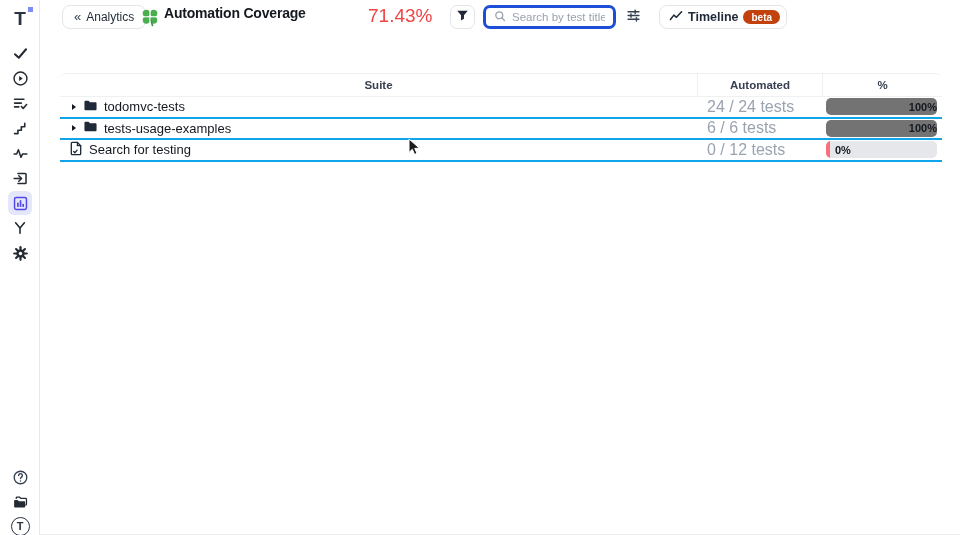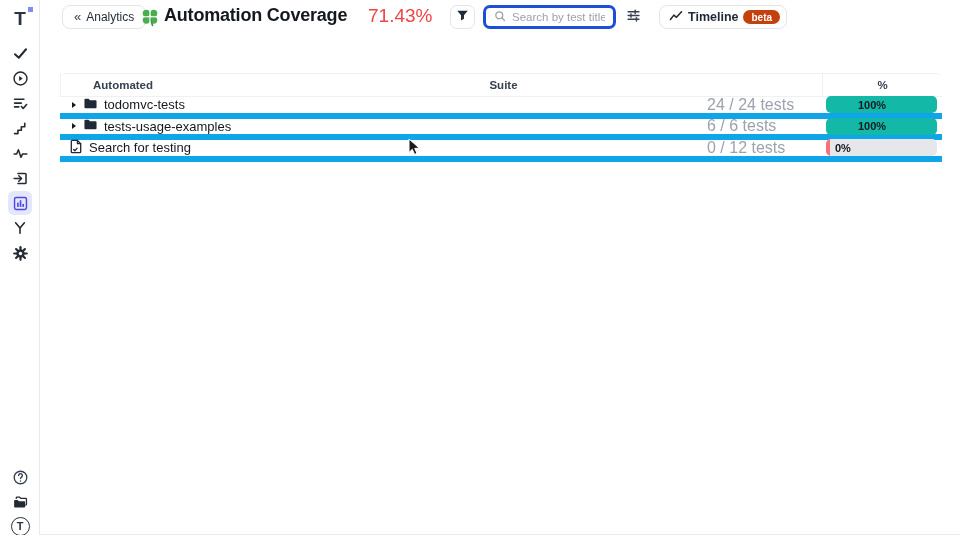--- a/index.html
+++ b/index.html
@@ -16,44 +16,44 @@
   .logo-t { font-weight:900; font-size:19px; color:#2a3340; line-height:1; position:relative; }
   .logo-dot { position:absolute; right:-1px; top:1px; width:5px; height:5px; background:#7c8df5; }
   .avatar-circle { width:19px; height:19px; border:1.6px solid #2a3340; border-radius:50%; display:flex; align-items:center; justify-content:center; font-size:11px; font-weight:900; color:#2a3340; }
 
   
   .header { position:absolute; left:41px; top:0; width:919px; height:36px; }
   .btn { display:inline-flex; align-items:center; gap:5px; border:1px solid #e2e5ea; background:#fff; border-radius:8px; color:#1f2937; cursor:pointer; }
   .back-btn { position:absolute; left:21px; top:5px; height:24px; padding:0 11px; font-size:12px; font-weight:500; }
   .chevrons { font-size:13px; color:#374151; margin-top:-1px; }
   .clover { position:absolute; left:99px; top:7px; width:20px; height:20px; }
-  .page-title { position:absolute; left:123px; top:5px; font-size:18px; font-weight:800; letter-spacing:-0.2px; color:#14181f; }
+  .page-title { position:absolute; left:123px; top:5px; font-size:14px; font-weight:800; letter-spacing:-0.2px; color:#14181f; }
   .page-pct { position:absolute; left:327px; top:5px; font-size:19px; font-weight:500; color:#ef4444; }
   .filter-btn { position:absolute; left:409px; top:5px; width:25px; height:24px; justify-content:center; border-radius:7px; }
   .search-wrap { position:absolute; left:442px; top:5px; width:133px; height:24px; border:3px solid #1d4ed8; border-radius:7px; background:#fff; display:flex; align-items:center; padding:0 8px; gap:6px; }
   .search-wrap input { border:none; outline:none; width:100%; font-size:11.5px; color:#374151; background:transparent; font-family:inherit; }
   .search-wrap input::placeholder { color:#9aa3af; }
   .sliders-btn { position:absolute; left:583px; top:8px; width:18px; height:18px; cursor:pointer; display:flex; align-items:center; justify-content:center; }
   .timeline-btn { position:absolute; left:618px; top:5px; height:24px; padding:0 6px 0 9px; font-size:12.5px; font-weight:600; }
   .beta-pill { background:#c2410c; color:#fff; font-size:10px; font-weight:600; border-radius:9px; padding:1.5px 8px; }
 
   
   .table { position:absolute; left:60px; top:73px; width:882px; }
   .thead { display:flex; height:24px; border-top:1px solid #eef0f2; border-bottom:1px solid #eef0f2; border-radius:6px 6px 0 0; }
   .th { font-size:11.5px; font-weight:700; color:#374151; display:flex; align-items:center; justify-content:center; }
   .th-suite { width:637px; }
   .th-automated { width:125px; border-left:1px solid #eef0f2; }
   .th-pct { width:120px; border-left:1px solid #eef0f2; }
-  .tr { display:flex; height:21.5px; border-bottom:6px solid #0ea5e9; align-items:center; cursor:pointer; }
+  .tr { display:flex; height:21.5px; border-bottom:2px solid #0ea5e9; align-items:center; cursor:pointer; }
   .td-suite { width:637px; display:flex; align-items:center; gap:6px; padding-left:12px; font-size:13px; color:#14181f; }
   .td-automated { width:125px; font-size:16px; color:#9aa3af; padding-left:10px; }
   .td-pct { width:120px; padding:0 5px 0 4px; }
   .caret { width:0; height:0; border-left:4.5px solid #111827; border-top:3.5px solid transparent; border-bottom:3.5px solid transparent; margin-right:1px; }
   .bar { position:relative; height:17px; border-radius:5px; display:flex; align-items:center; font-size:11px; font-weight:700; color:#14181f; overflow:hidden; }
-  .bar-full { background:#14b8a6; justify-content:flex-start;padding-left:32px; }
+  .bar-full { background:#737373; justify-content:flex-end;padding-left:32px; }
   .bar-zero { background:#e5e7eb; justify-content:flex-start; padding-left:9px; }
   .bar-zero::before { content:""; position:absolute; left:0; top:0; bottom:0; width:4px; background:#f8717a; }
 
   
   .cursor { position:absolute; left:408px; top:138px; pointer-events:none; }
 </style>
 </head>
 <body>
 
 <div class="root">
@@ -225,22 +225,22 @@
       <span><svg width="14" height="12" viewBox="0 0 16 14" fill="none" stroke="#1f2937" stroke-width="1.8" stroke-linecap="round" stroke-linejoin="round">
             <polyline points="1.5,11 5.5,6 8.5,8.5 14.5,2"></polyline>
           </svg></span>
       <span>Timeline</span>
       <span class="beta-pill">beta</span>
     </button>
   </div>
 
   <div class="table">
     <div class="thead">
+      <div class="th th-suite">Suite</div>
       <div class="th th-automated">Automated</div>
-      <div class="th th-suite">Suite</div>
       <div class="th th-pct">%</div>
     </div>
 
     <div class="tr">
       <div class="td-suite">
         <span class="caret"></span>
         <span><svg width="15" height="13" viewBox="0 0 16 14">
               <path d="M1.5 3 a1 1 0 0 1 1 -1 h3.4 l1.5 1.6 h6.1 a1 1 0 0 1 1 1 V11 a1 1 0 0 1 -1 1 H2.5 a1 1 0 0 1 -1 -1 Z" fill="#1f2937"></path>
             </svg></span>
         <span>todomvc-tests</span>

